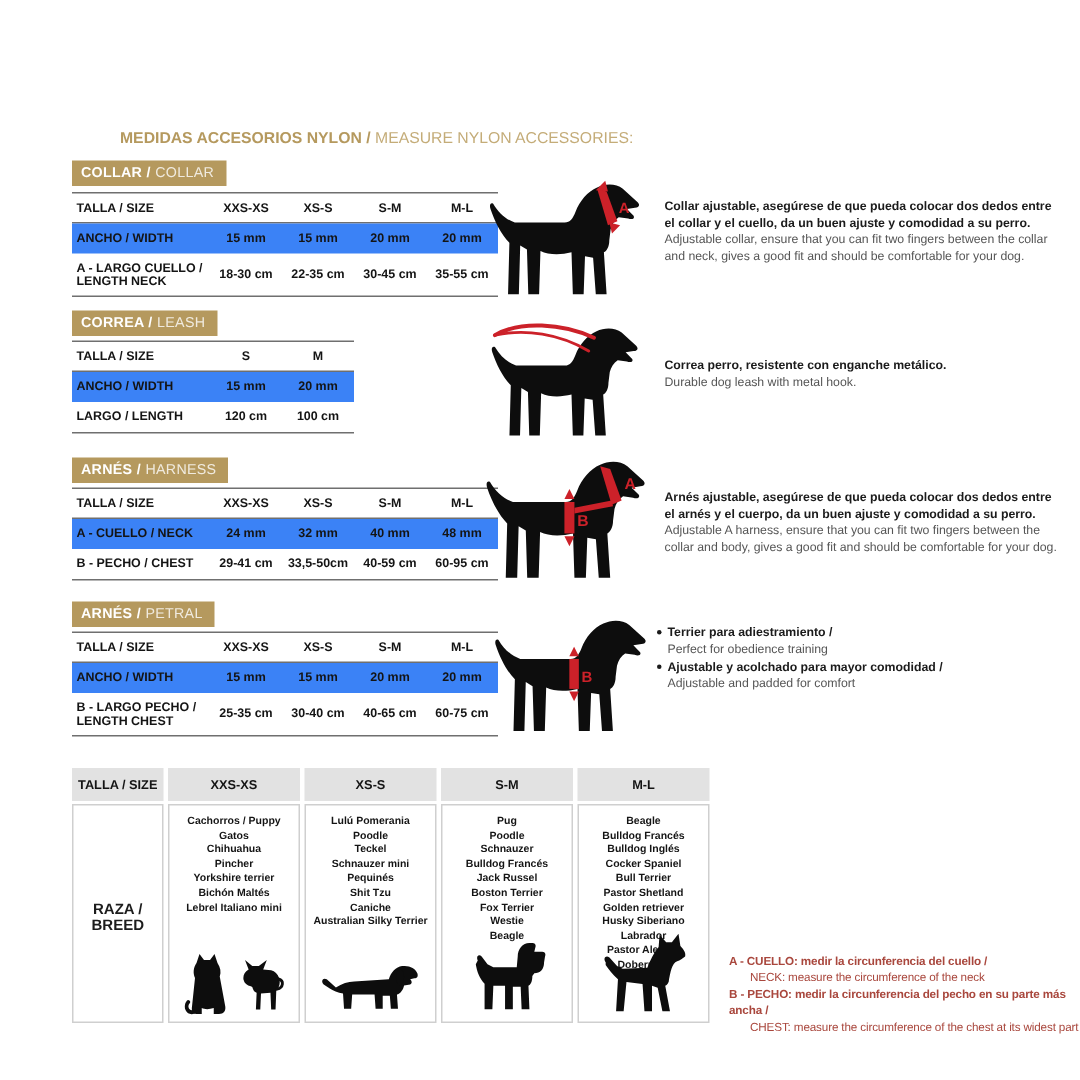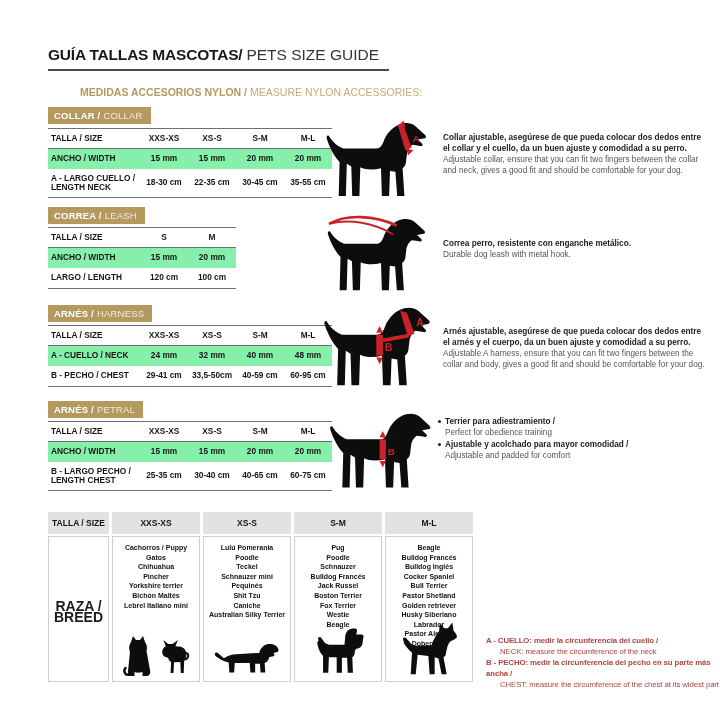--- a/index.html
+++ b/index.html
@@ -25,21 +25,21 @@
   
   .size-table{position:absolute;display:grid;border-top:1.2px solid #6f6f6f;}
   .collar-t {left:48px;top:128px;grid-template-columns:92px 48px 48px 48px 48px;grid-template-rows:20px 20px 29px;}
   .leash-t  {left:48px;top:227px;grid-template-columns:92px 48px 48px;grid-template-rows:20px 20px 21px;}
   .harness-t{left:48px;top:325px;grid-template-columns:92px 48px 48px 48px 48px;grid-template-rows:20px 20px 21px;}
   .petral-t {left:48px;top:421px;grid-template-columns:92px 48px 48px 48px 48px;grid-template-rows:20px 20px 29px;}
   .tc{display:flex;align-items:center;justify-content:center;text-align:center;
       font-size:8.3px;font-weight:700;color:#141414;line-height:9.5px;}
   .tc.lab{justify-content:flex-start;text-align:left;padding-left:3px;}
   .tc.th{border-bottom:1.1px solid #6f6f6f;}
-  .tc.gray{background:#86efac;}
+  .tc.gray{background:#3b82f6;}
   .tc.last{border-bottom:1.1px solid #6f6f6f;}
 
   
   .dog{position:absolute;}
   .dog1{left:322px;top:116px;width:118px;height:90px;}
   .dog2{left:322px;top:212px;width:118px;height:88px;}
   .dog3{left:320px;top:300px;width:124px;height:96px;}
   .dog4{left:326px;top:406px;width:118px;height:92px;}
   .dogfill{fill:#0d0d0d;}
   .red{fill:#cc2129;}
@@ -59,21 +59,21 @@
   .b-en{font-weight:400;color:#555;}
 
   
   .breed-table{position:absolute;left:48px;top:512px;display:grid;
                grid-template-columns:61px 88px 88px 88px 88px;
                grid-template-rows:22px 146px;column-gap:3px;row-gap:2px;}
   .bh{background:#e2e2e2;display:flex;align-items:center;justify-content:center;
       font-size:8.5px;font-weight:700;color:#141414;}
   .bcell{border:1px solid #cfcfcf;position:relative;padding-top:6px;box-sizing:border-box;}
   .blab{display:flex;align-items:center;justify-content:center;text-align:center;
-        font-size:14px;font-weight:700;white-space:pre-line;line-height:11px;}
+        font-size:10px;font-weight:700;white-space:pre-line;line-height:11px;}
   .breed-list{white-space:pre-line;text-align:center;font-size:7px;line-height:9.6px;
               font-weight:700;color:#141414;}
   .sil-row{position:absolute;bottom:3px;left:0;right:0;display:flex;
            justify-content:center;align-items:flex-end;gap:5px;}
   .sil path,.sil ellipse{fill:#0d0d0d;}
   .sil .tailline{fill:none;stroke:#0d0d0d;stroke-linecap:round;}
 
   
   .notes{position:absolute;left:486px;top:635px;width:238px;font-size:7.8px;
          line-height:11px;color:#a9473d;letter-spacing:-0.1px;}
@@ -84,23 +84,20 @@
 <body>
 
 <div id="page">
 
   <svg width="0" height="0" style="position:absolute">
     <defs>
       <path id="dog-body" d="M7 22 C11 29 17 34 23 36 L60 36 C64 36 66 33 68 28 C71 20 77 13 84 10 C90 7 98 7 103 11 L114 21 C116 23 115 25 112 25 L106 26 L111 31 C112 33 110 34 107 33 L100 32 C97 34 95 37 94 41 L93 49 C93 54 91 57 89 58 L91 89 L83 89 L81 62 L75 61 L74 89 L66 89 L65 58 C57 60 48 60 42 57 L41 89 L33 89 L32 56 L27 53 L26 89 L18 89 L19 51 C13 45 8 35 5 26 C4 23 5 21 7 22 Z"></path>
     </defs>
   </svg>
 
-  <div class="title">
-    <span class="t-es">GUÍA TALLAS MASCOTAS/</span><span class="t-en">PETS SIZE GUIDE</span>
-  </div>
   <div class="subtitle">
     <span class="s-es">MEDIDAS ACCESORIOS NYLON /</span><span class="s-en">MEASURE NYLON ACCESSORIES:</span>
   </div>
 
   <div class="chip chip1">
     <span class="c-es">COLLAR /</span><span class="c-en">COLLAR</span>
   </div>
   <div class="size-table collar-t">
     <div class="tc th lab">TALLA / SIZE</div>
     <div class="tc th">XXS-XS</div>

